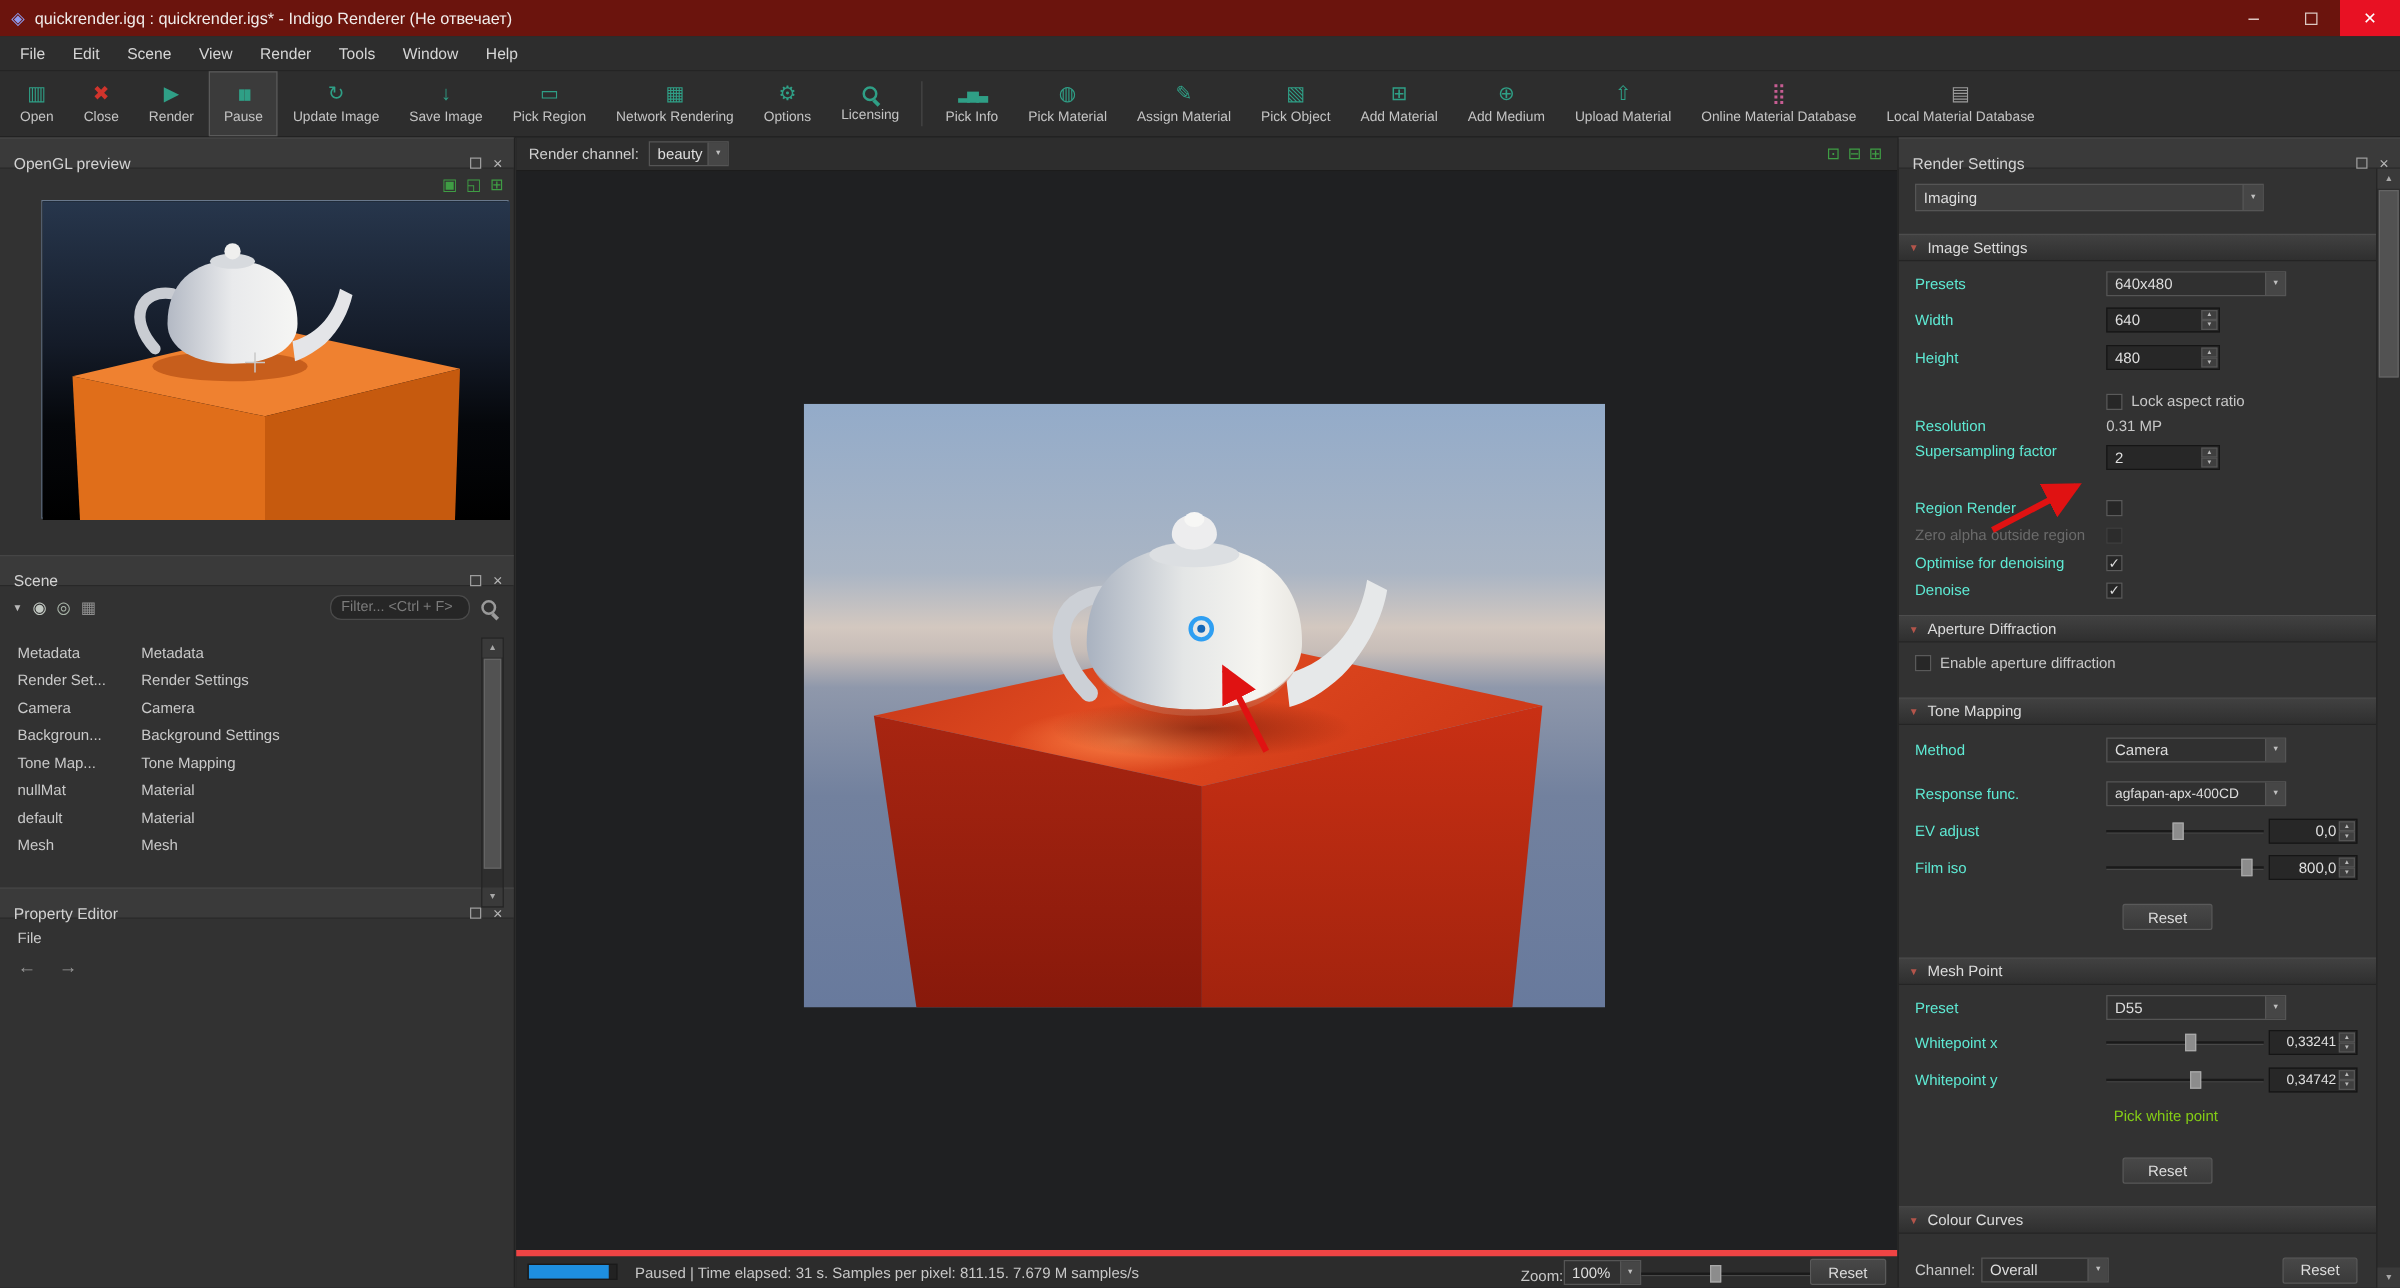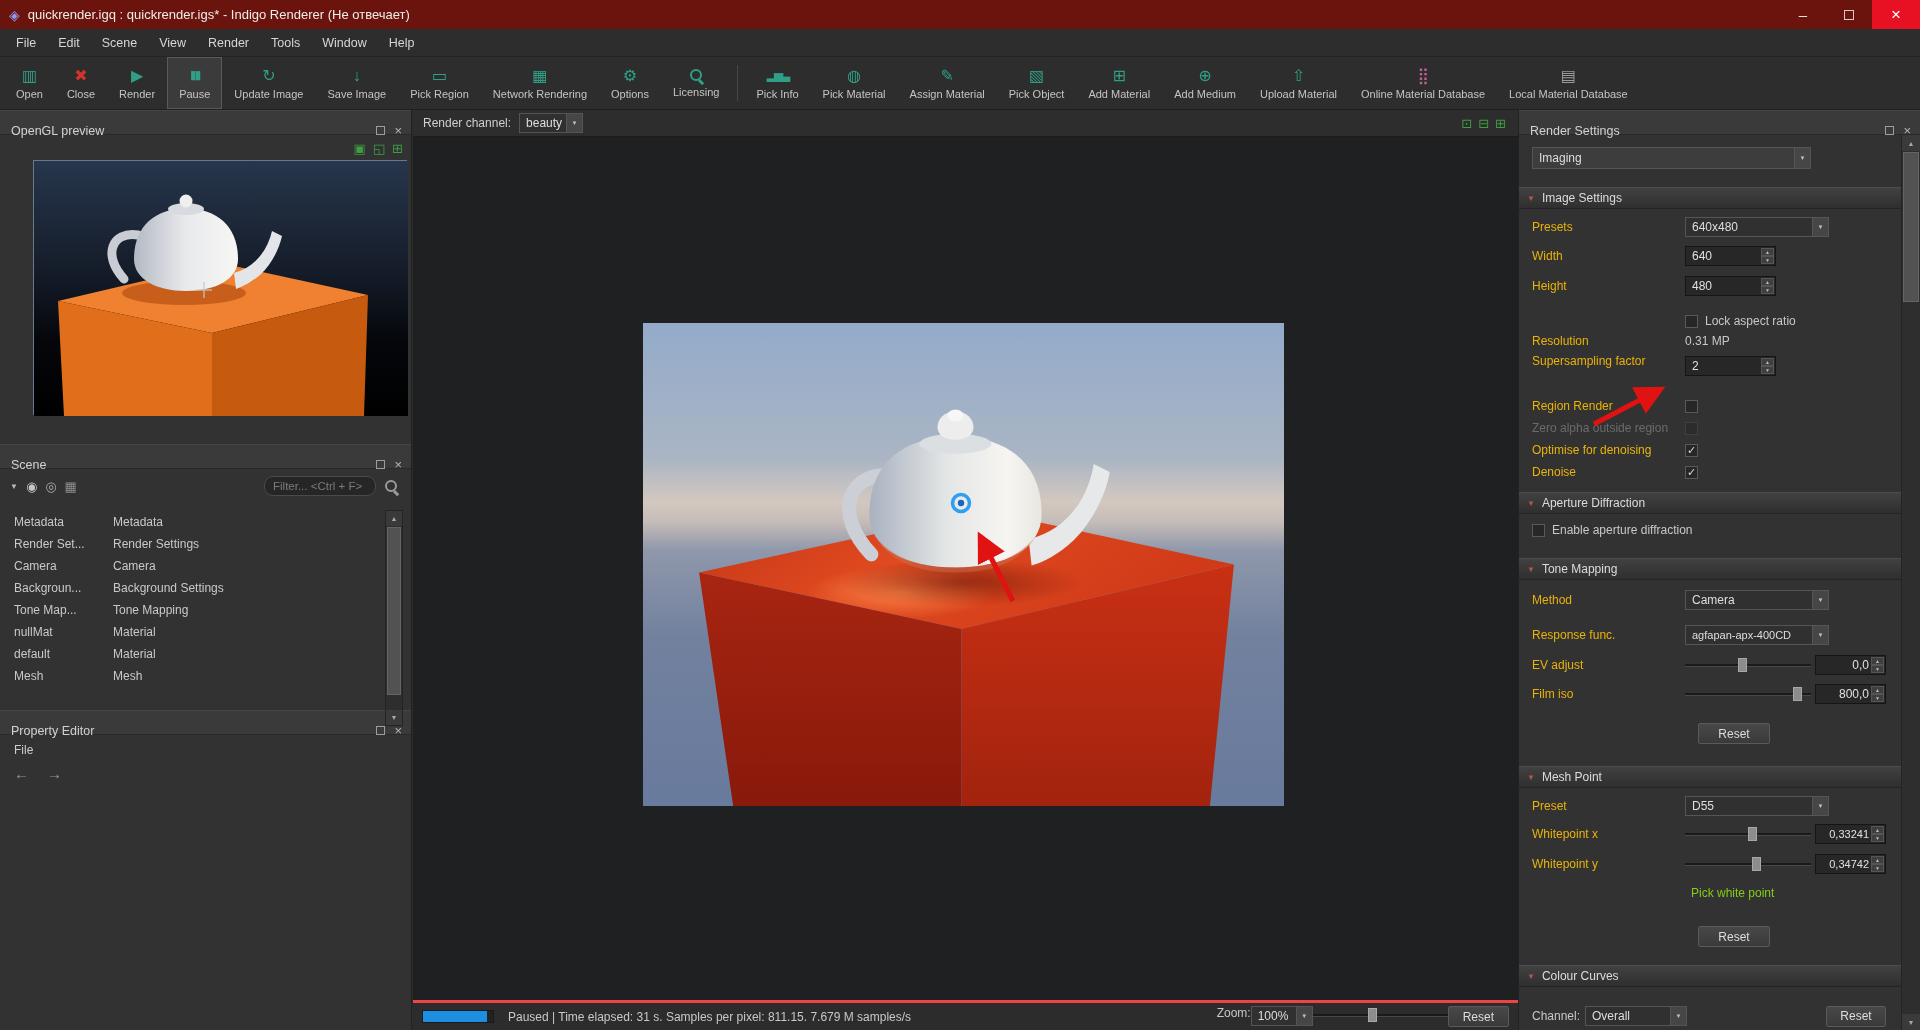--- a/index.html
+++ b/index.html
@@ -89,47 +89,47 @@
   .channel-label { color:#cfcfcf; }
   .combo { height:20px; background:#303030; border:1px solid #555; display:inline-flex;
     align-items:center; position:relative; padding:0 20px 0 6px; color:#dedede; }
   .combo .combo-arrow { position:absolute; right:0; top:0; bottom:0; width:16px;
     background:#464646; border-left:1px solid #555; display:flex; align-items:center;
     justify-content:center; font-size:6px; color:#c0c0c0; }
   .channel-combo { margin-left:8px; min-width:64px; }
   .channel-icons { margin-left:auto; display:flex; gap:6px; font-size:13px; color:#3f9d44; padding-right:2px; }
   .viewport { flex:1; position:relative; overflow:hidden; background:#1f2022; }
   .render-img { position:absolute; left:230px; top:186px; width:641px; height:483px; }
-  .statusbar { height:30px; flex:none; background:#2c2c2c; border-top:3px solid #ef4444;
+  .statusbar { height:30px; flex:none; background:#2c2c2c; border-top:5px solid #ef4444;
     display:flex; align-items:center; padding:0 9px; }
   .progress { width:72px; height:13px; background:#222; border:1px solid #1a1a1a; overflow:hidden; }
   .progress .fill { height:100%; background:#1e8fe0; }
   .status-text { margin-left:14px; color:#c8c8c8; }
-  .zoom-group { margin-left:auto; display:flex; align-items:flex-start; gap:0; }
+  .zoom-group { margin-left:auto; display:flex; align-items:flex-end; gap:0; }
   .zoom-combo { min-width:62px; }
   .zslider { position:relative; width:135px; height:18px; }
   .zslider .groove, .slider .groove { position:absolute; top:8px; left:0; right:0; height:3px;
     background:#1a1a1a; border-bottom:1px solid #484848; }
   .zslider .handle, .slider .handle { position:absolute; top:2px; width:9px; height:14px;
     background:#8c8c8c; border:1px solid #a8a8a8; margin-left:-5px; }
   .button { height:21px; background:linear-gradient(#484848,#3a3a3a); border:1px solid #5a5a5a;
     border-radius:2px; color:#ddd; display:inline-flex; align-items:center; justify-content:center;
     padding:0 14px; }
 
   
   .right-panel { position:absolute; top:110px; bottom:0; right:0; width:402px; background:#323232;
     border-left:1px solid #222; display:flex; flex-direction:column; }
   .rs-content { flex:1; overflow:hidden; position:relative; padding-right:19px; }
   .rs-category { margin:12px 0 0 13px; width:279px; height:22px; background:#3d3d3d; }
   .rs-section { height:22px; background:linear-gradient(#414141,#2f2f2f); border-top:1px solid #4d4d4d;
     border-bottom:1px solid #242424; display:flex; align-items:center; gap:7px; padding-left:8px;
     color:#dcdcdc; }
   .rs-section .tri { color:#b4554b; font-size:8px; }
   .rs-row { display:flex; align-items:center; padding-left:13px; height:24px; position:relative; }
-  .rs-label { width:153px; flex:none; color:#eab308; line-height:15px; }
+  .rs-label { width:153px; flex:none; color:#5eead4; line-height:15px; }
   .rs-label.dim, .dim { color:#6b6b6b; }
   .w144 { width:144px; }
   .spin { height:20px; width:91px; background:#272727; border:1px solid #151515; display:flex;
     align-items:center; padding:0 16px 0 6px; position:relative; color:#e0e0e0; }
   .spin.num { width:71px; justify-content:flex-end; }
   .spin .arrows { position:absolute; right:1px; top:1px; bottom:1px; width:13px; display:flex;
     flex-direction:column; }
   .spin .arrows span { flex:1; background:#3f3f3f; border:1px solid #555; font-size:5px;
     color:#bbb; display:flex; align-items:center; justify-content:center; }
   .cb { width:13px; height:13px; background:#272727; border:1px solid #5a5a5a; flex:none;

